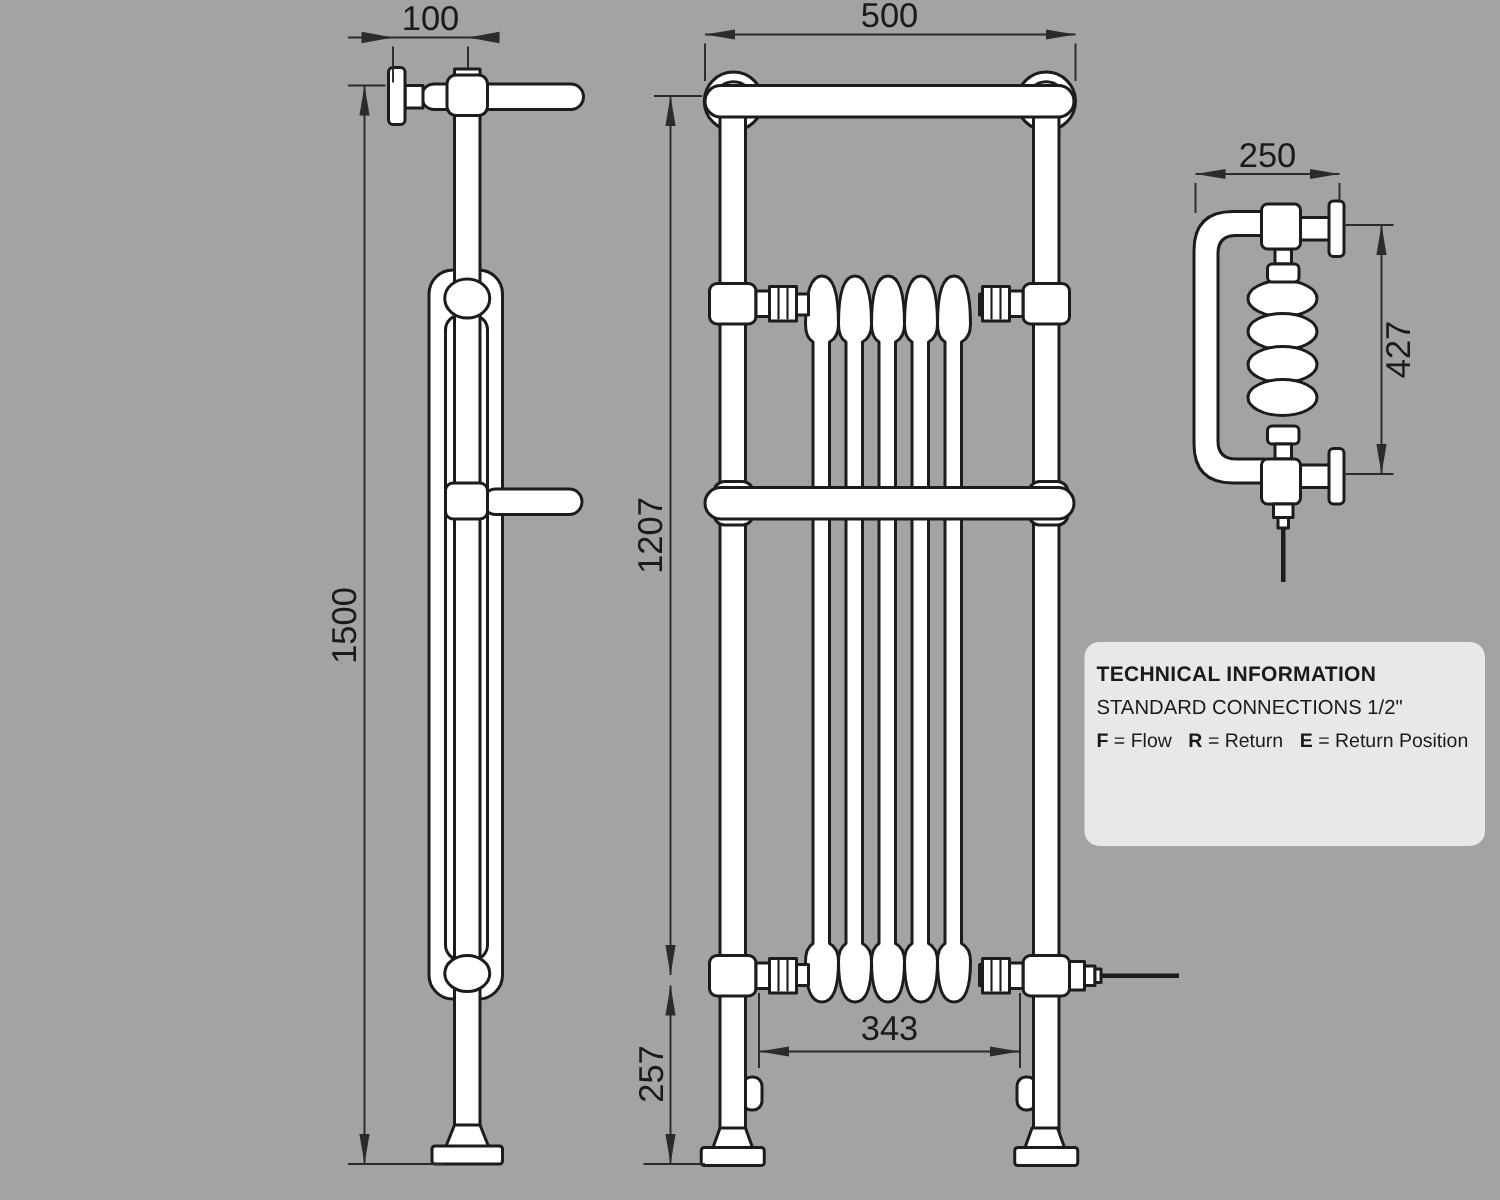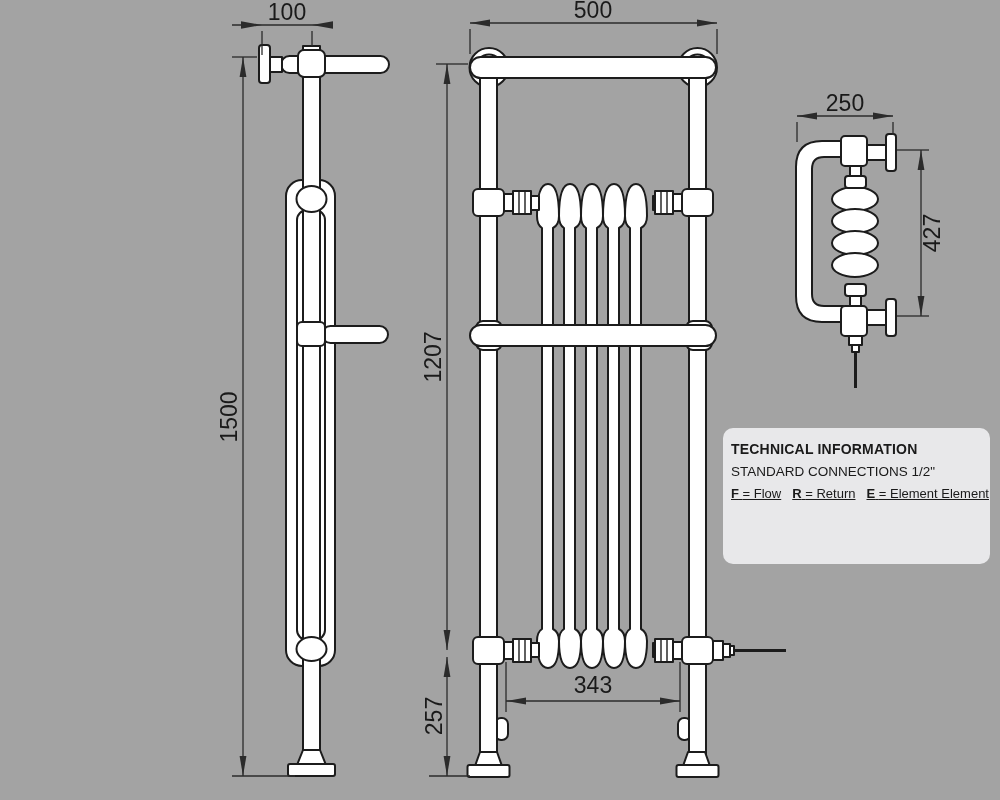--- a/index.html
+++ b/index.html
@@ -17,21 +17,21 @@
   .arrow{fill:#2b2b2b;}
   .dt{font-family:"Liberation Sans",sans-serif;font-size:23px;fill:#1a1a1a;text-anchor:middle;}
 
   
   .info-box{position:absolute;left:723px;top:428px;width:267px;height:136px;
             background:#e8e8ea;border-radius:10px;box-sizing:border-box;
             padding:13px 8px;color:#1a1a1a;}
   .ib-title{font-size:14px;font-weight:bold;letter-spacing:.2px;margin-bottom:7px;}
   .ib-line{font-size:13.5px;margin-bottom:7px;}
   .ib-legend{font-size:13px;margin-bottom:13px;white-space:nowrap;}
-  .leg-item{margin-right:11px;text-decoration:underline;}
+  .leg-item{margin-right:11px;}
   .leg-item b{font-weight:bold;}
 </style>
 </head>
 <body>
 
 <div class="canvas">
 
 <svg width="1000" height="800" viewBox="0 0 1000 800">
   <defs>
     <marker id="arr" viewBox="0 0 20 8" refX="20" refY="4" markerWidth="20" markerHeight="8" markerUnits="userSpaceOnUse" orient="auto-start-reverse">
@@ -207,17 +207,17 @@
       <line class="dm" x1="921" y1="150" x2="921" y2="316" marker-start="url(#arr)" marker-end="url(#arr)"></line>
       <text class="dt" transform="translate(940,233) rotate(-90)">427</text>
     </g>
   </g>
 </svg>
 
 <div class="info-box">
   <div class="ib-title">TECHNICAL INFORMATION</div>
   <div class="ib-line">STANDARD CONNECTIONS 1/2"</div>
   <div class="ib-legend">
-    <span class="leg-item"><b>F</b> <span>= Flow</span></span><span class="leg-item"><b>R</b> <span>= Return</span></span><span class="leg-item"><b>E</b> <span>= Element Element</span></span>
+    <span class="leg-item"><b>F</b> <span>= Flow</span></span><span class="leg-item"><b>R</b> <span>= Return</span></span><span class="leg-item"><b>E</b> <span>= Return Position</span></span>
   </div>
 </div>
 
 </div>
 
 </body></html>

